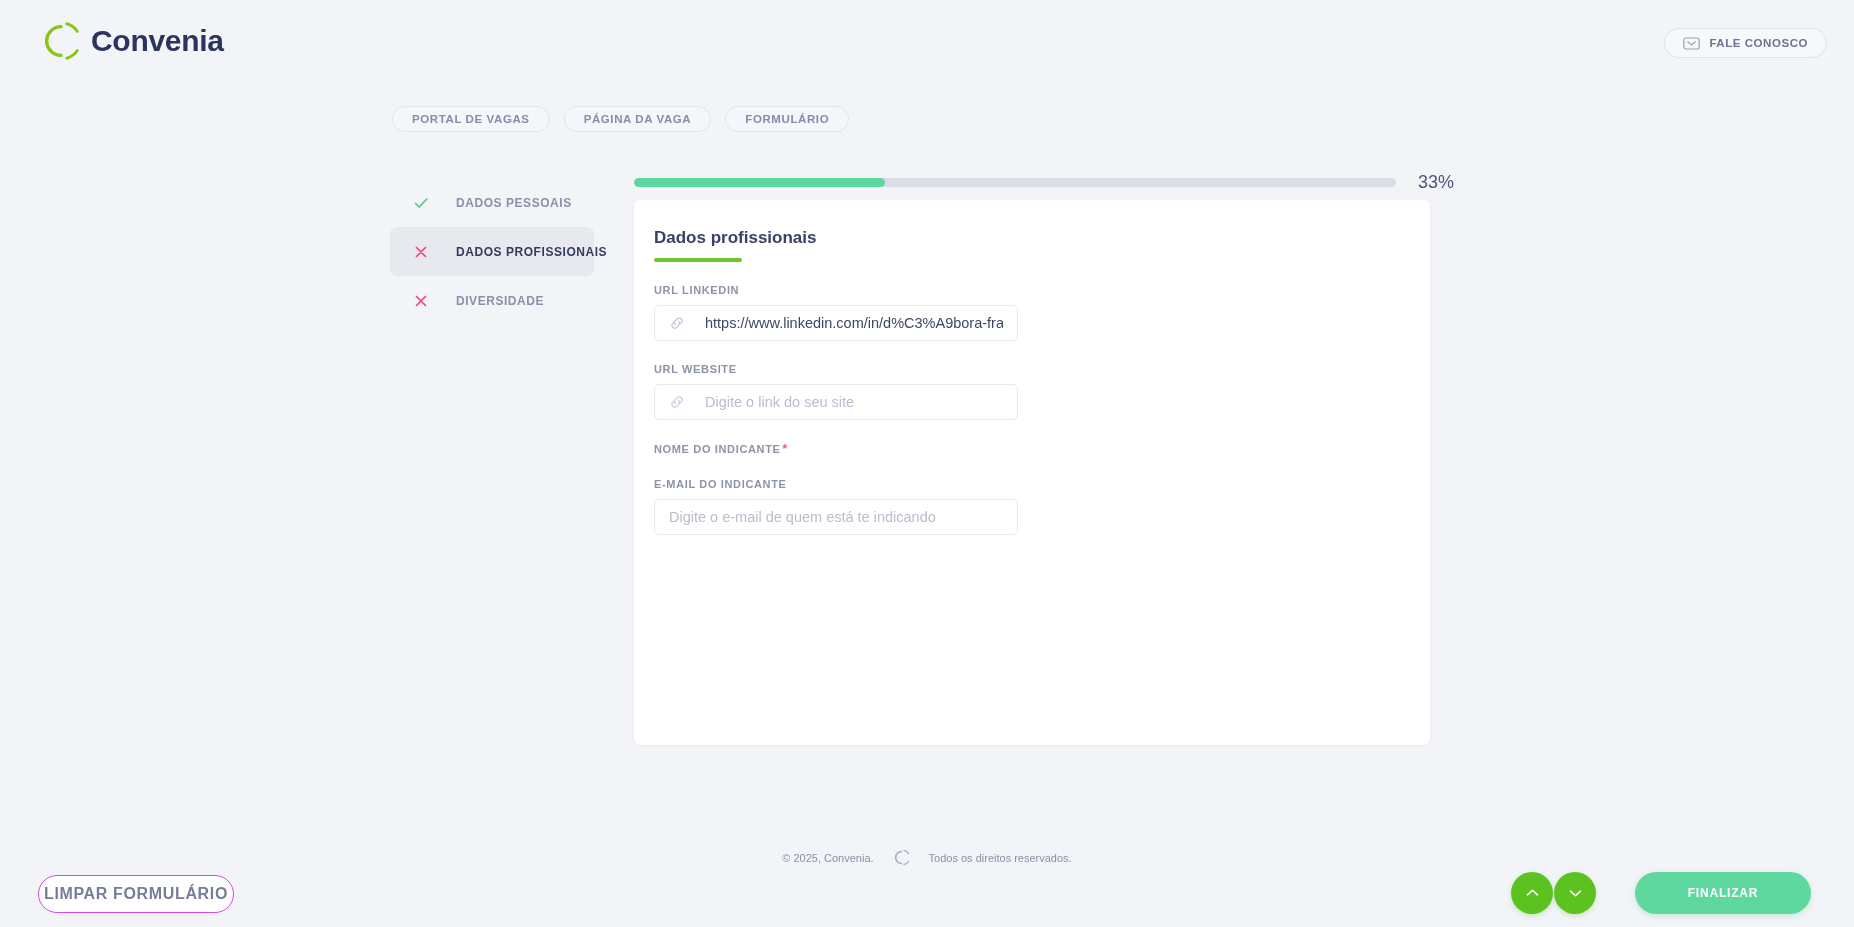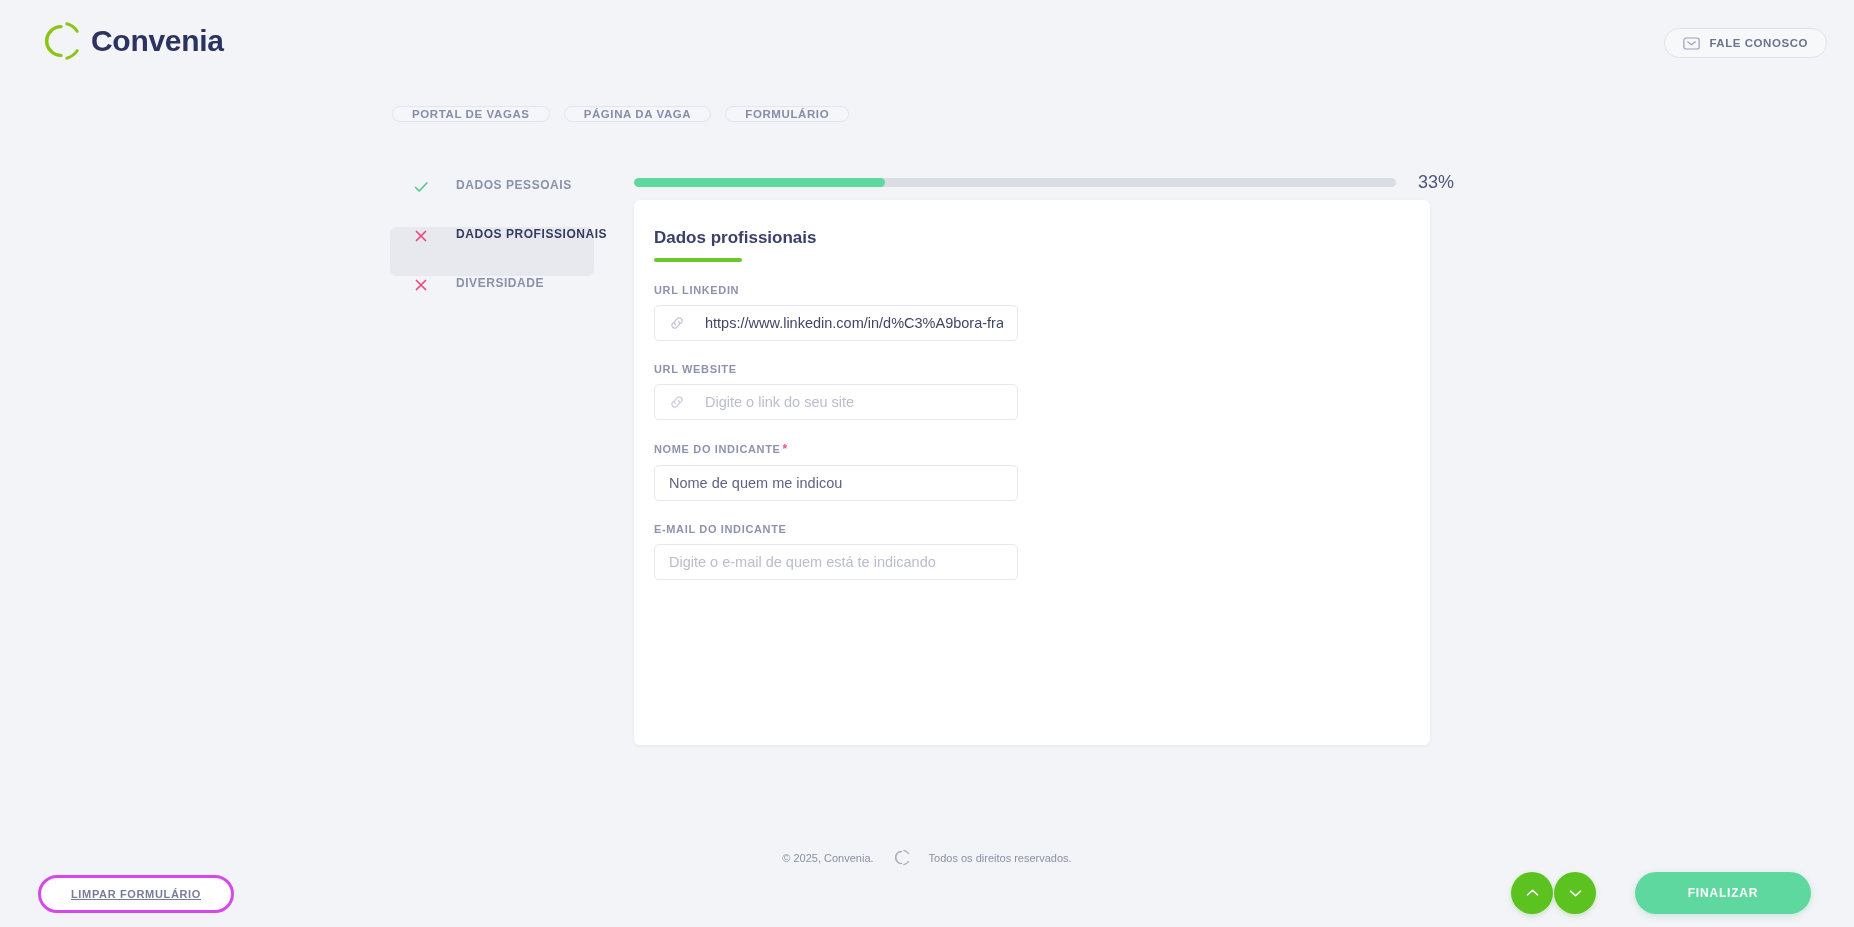--- a/index.html
+++ b/index.html
@@ -65,21 +65,21 @@
 
   
   .pills {
     position: absolute;
     top: 106px;
     left: 392px;
     display: flex;
     gap: 14px;
   }
   .pill {
-    height: 16px;
+    height: 26px;
     padding: 0 19px;
     border: 1px solid #e2e5ec;
     border-radius: 15px;
     background: #f5f6f9;
     display: flex;
     align-items: center;
     font-size: 11.5px;
     font-weight: 700;
     letter-spacing: 0.6px;
     color: #868da8;
@@ -121,21 +121,21 @@
   .steps {
     position: absolute;
     top: 178px;
     left: 390px;
     width: 204px;
   }
   .step {
     height: 49px;
     border-radius: 7px;
     display: flex;
-    align-items: flex-start;
+    align-items: center;
     padding-left: 22px;
     gap: 26px;
     cursor: pointer;
   }
   .step.active { background: #e7e9ee; }
   .step-icon { width: 18px; height: 18px; display: block; flex: none; }
   .step-label {
     font-size: 12px;
     font-weight: 700;
     letter-spacing: 0.55px;
@@ -249,30 +249,29 @@
 
   
   .clear-btn {
     position: absolute;
     left: 38px;
     top: 875px;
     width: 196px;
     height: 38px;
     border-radius: 20px;
     background: #fff;
-    border: 3px solid #d946ef;
+    border: 1px solid #d946ef;
     display: flex;
     align-items: center;
     justify-content: center;
-    font-size: 11px;
+    font-size: 16px;
     font-weight: 700;
     letter-spacing: 0.65px;
     color: #767d97;
     cursor: pointer;
-    text-decoration: underline;
   }
   .nav-circle {
     position: absolute;
     top: 872px;
     width: 42px;
     height: 42px;
     border-radius: 50%;
     background: #5cc220;
     display: flex;
     align-items: center;
@@ -386,23 +385,20 @@
       </svg>
       <span class="input-text placeholder">Digite o link do seu site</span>
     </div>
   </div>
 
 
   <div class="field">
     <span class="field-label">
       <span>NOME DO INDICANTE</span><span class="req">*</span>
     </span>
-    <div class="input-wrap">
-      <span class="input-text value-muted">Nome de quem me indicou</span>
-    </div>
   </div>
 
   <div class="field">
     <span class="field-label">E-MAIL DO INDICANTE</span>
     <div class="input-wrap">
       <span class="input-text placeholder">Digite o e-mail de quem está te indicando</span>
     </div>
   </div>
 </div>
 

